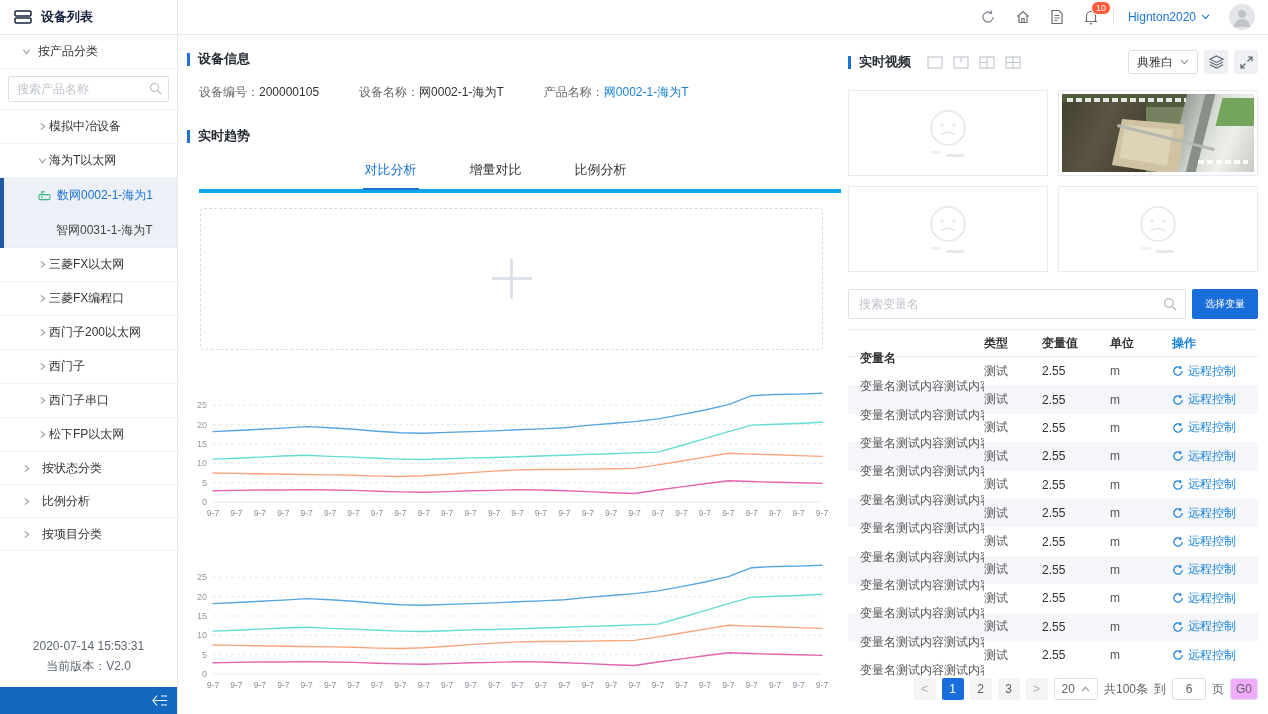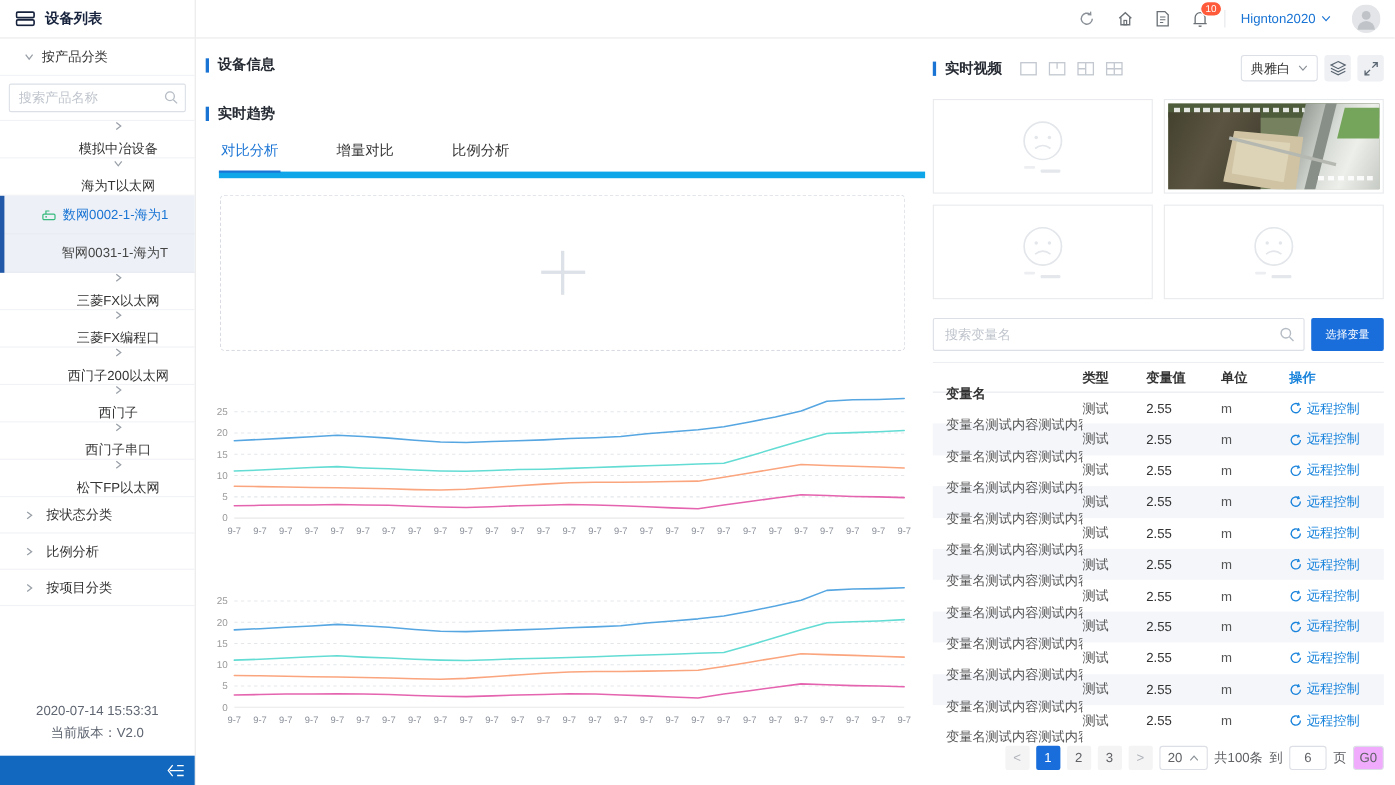--- a/index.html
+++ b/index.html
@@ -13,21 +13,21 @@
   .sb-header{height:35px;display:flex;align-items:center;gap:9px;padding-left:14px;border-bottom:1px solid #e9e9e9;}
   .sb-title{font-size:13px;font-weight:bold;color:#17233d;}
   .sb-row{display:flex;align-items:center;border-bottom:1px solid #f0f2f5;color:#333;cursor:pointer;}
   .sb-row .icn{display:flex;align-items:center;}
   .section{height:34px;padding-left:22px;gap:7px;}
   .search-row{padding:7px 8px;border-bottom:1px solid #f0f2f5;}
   .sb-search{position:relative;width:100%;}
   .sb-search input{width:100%;height:26px;border:1px solid #dcdfe6;border-radius:2px;padding:0 24px 0 8px;font-size:12px;outline:none;font-family:inherit;}
   input::placeholder{color:#bfc4cc;}
   .sb-search .s-icon{position:absolute;right:7px;top:6px;}
-  .cat{height:34px;padding-left:38px;gap:8px;flex-direction:column;}
+  .cat{height:34px;padding-left:38px;gap:2px;}
   .group{position:relative;background:#edf1f7;}
   .group::before{content:"";position:absolute;left:0;top:0;bottom:0;width:4px;background:#2159a8;}
   .dev{height:35px;padding-left:38px;gap:6px;border-bottom:1px solid #e8ecf2;}
   .dev.selected .lbl{color:#1a74d4;}
   .dev.plain{padding-left:56px;color:#444;}
   .bottom-sec{height:33px;padding-left:22px;gap:11px;}
   .sb-footer{position:absolute;bottom:38px;left:0;right:0;text-align:center;color:#5f6672;line-height:20px;}
   .sb-bottombar{position:absolute;bottom:0;left:0;right:0;height:27px;background:#1268bf;display:flex;align-items:center;justify-content:flex-end;padding-right:9px;cursor:pointer;}
 
   
@@ -43,21 +43,21 @@
   .right{flex:1;padding:15px 10px 0 3px;min-width:0;}
 
   .sec-title{display:flex;align-items:center;gap:8px;font-size:13px;font-weight:bold;color:#262b33;}
   .bar{width:3px;height:13px;background:#1a74d4;}
 
   .info-row{display:flex;gap:40px;margin:16px 0 0 12px;}
   .info-label{color:#666;}
   .link{color:#1a84dc;cursor:pointer;}
 
   .trend-title{margin-top:26px;}
-  .tabs{display:flex;margin:8px 0 0 12px;border-bottom:6px solid #0ea5e9;}
+  .tabs{display:flex;margin:8px 0 0 12px;border-bottom:4px solid #0ea5e9;justify-content:center;}
   .tab{padding:8px 2px 9px;margin-right:49px;color:#333;cursor:pointer;font-size:13px;}
   .tab.active{color:#1a74d4;border-bottom:2px solid #1a74d4;margin-bottom:-1px;}
 
   .drop-zone{margin:15px 18px 0 13px;height:142px;border:1px dashed #d8dce2;border-radius:4px;position:relative;cursor:pointer;}
   .plus{position:absolute;left:50%;top:50%;width:40px;height:40px;transform:translate(-50%,-50%);}
   .plus::before{content:"";position:absolute;left:0;right:0;top:50%;height:3px;margin-top:-2px;background:#dde2e8;}
   .plus::after{content:"";position:absolute;top:0;bottom:0;left:50%;width:3px;margin-left:-2px;background:#dde2e8;}
 
   .chart{display:block;margin-top:26px;}
   .chart + .chart{margin-top:22px;}
@@ -314,20 +314,25 @@
       </span>
     </div>
 
     <div class="bodyrow">
 
       <div class="main">
         <div class="sec-title">
           <span class="bar"></span>
           <span>设备信息</span>
         </div>
+        <div class="info-row" id="infoRow">
+            <span><span class="info-label">设备编号：</span><span class="">200000105</span></span>
+            <span><span class="info-label">设备名称：</span><span class="">网0002-1-海为T</span></span>
+            <span><span class="info-label">产品名称：</span><span class="link">网0002-1-海为T</span></span>
+          </div>
 
         <div class="sec-title trend-title">
           <span class="bar"></span>
           <span>实时趋势</span>
         </div>
         <div class="tabs" id="tabs">
             <div class="tab active">对比分析</div>
             <div class="tab">增量对比</div>
             <div class="tab">比例分析</div>
           </div>

